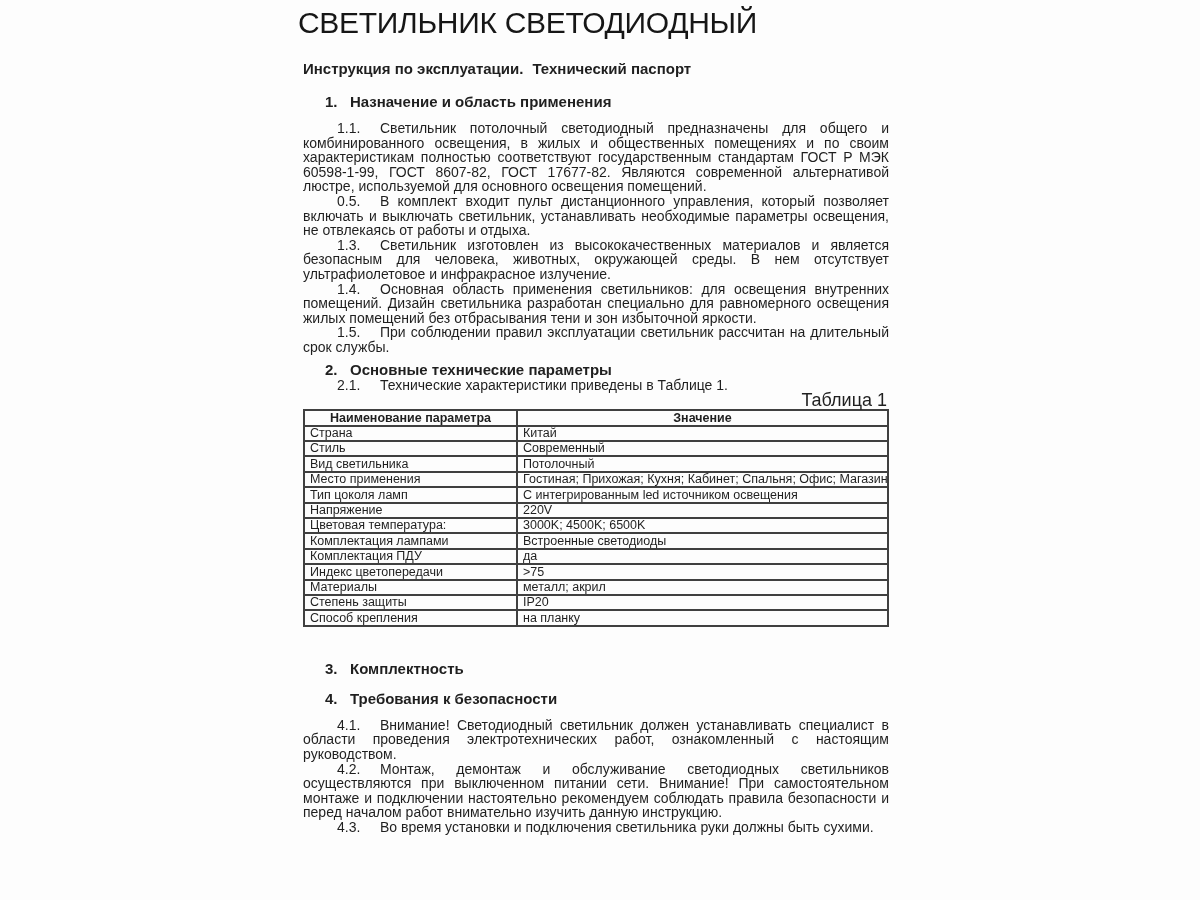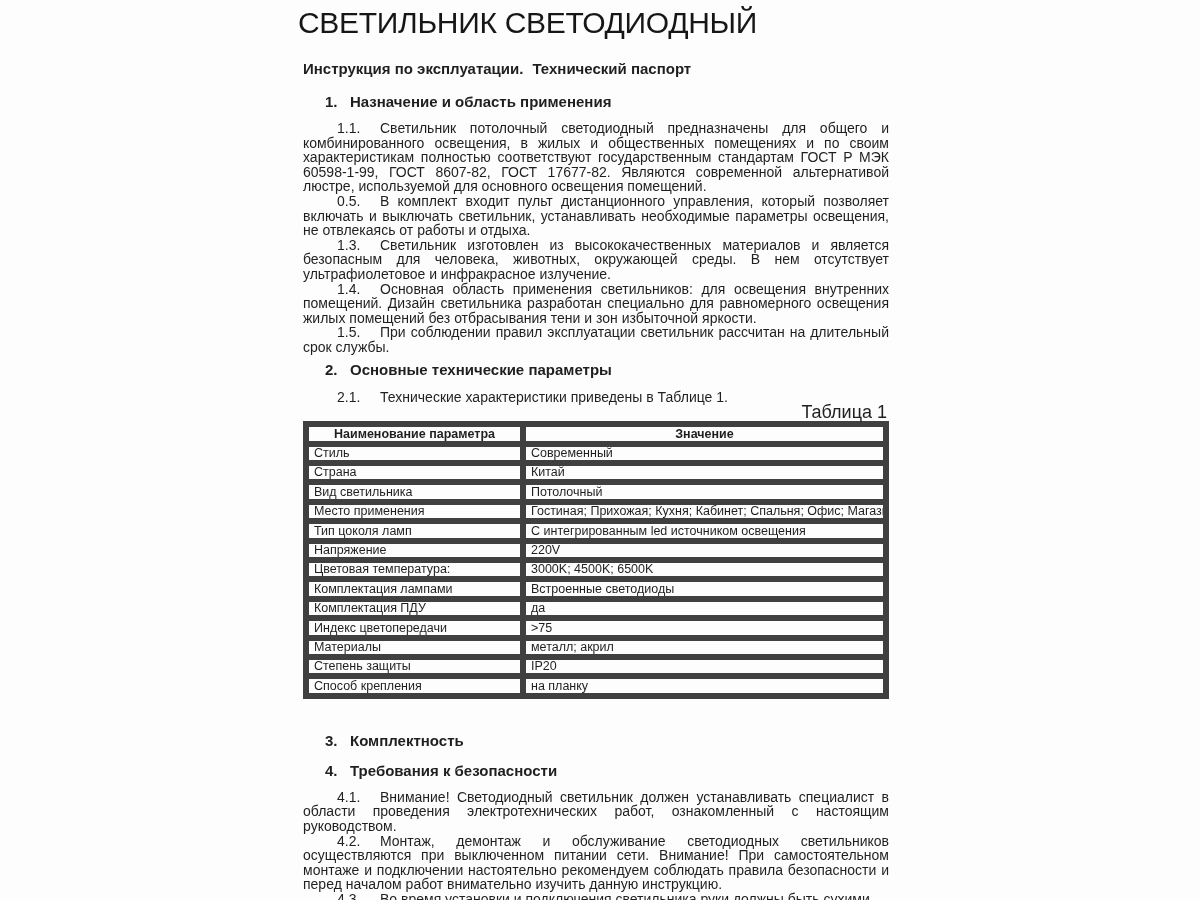--- a/index.html
+++ b/index.html
@@ -49,36 +49,36 @@
     line-height:14.6px;
     text-align:justify;
     text-indent:34px;
   }
   .para .pnum{
     display:inline-block;
     width:43px;
     text-indent:0;
   }
   .para-single{ text-align:left; }
-  .p21{ margin-top:12px; }
+  .p21{ margin-top:0; }
   .table-caption{
     text-align:right;
     font-size:18px;
     line-height:13px;
     margin-top:2px;
     padding-right:2px;
   }
   table.specs{
     border-collapse:collapse;
     width:100%;
     margin-top:2px;
     table-layout:fixed;
   }
   table.specs th, table.specs td{
-    border:6px solid #404040;
+    border:2px solid #404040;
     font-size:12.5px;
     line-height:12.4px;
     padding:0.5px 5px;
     overflow:hidden;
     white-space:nowrap;
   }
   table.specs th{
     font-weight:bold;
     text-align:center;
   }
@@ -120,26 +120,26 @@
 
   <div class="table-caption">Таблица 1</div>
 
   <table class="specs">
     <tbody>
         <tr>
       <th class="col-param">Наименование параметра</th>
       <th>Значение</th>
     </tr>
     <tr>
+          <td>Страна</td>
+          <td>Китай</td>
+        </tr>
+    <tr>
           <td>Стиль</td>
           <td>Современный</td>
-        </tr>
-    <tr>
-          <td>Страна</td>
-          <td>Китай</td>
         </tr>
     <tr>
           <td>Вид светильника</td>
           <td>Потолочный</td>
         </tr>
     <tr>
           <td>Место применения</td>
           <td>Гостиная; Прихожая; Кухня; Кабинет; Спальня; Офис; Магазин</td>
         </tr>
     <tr>

